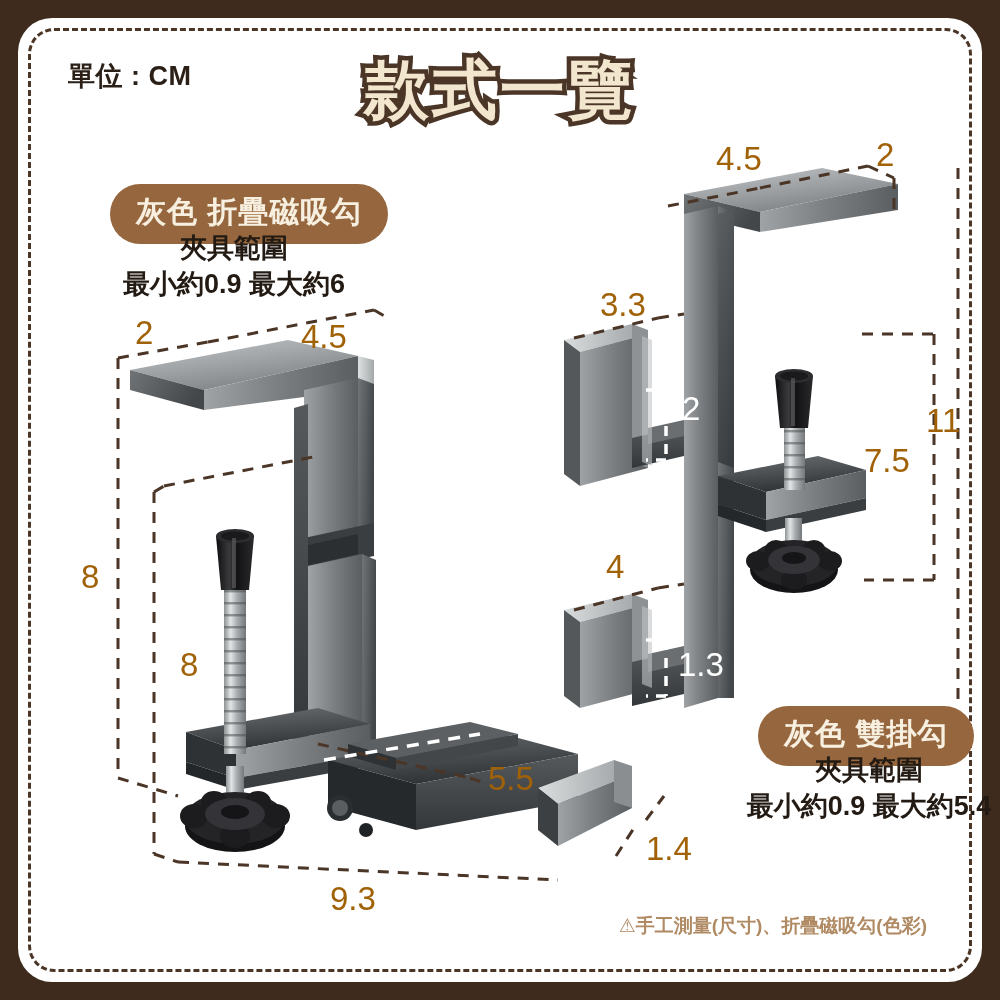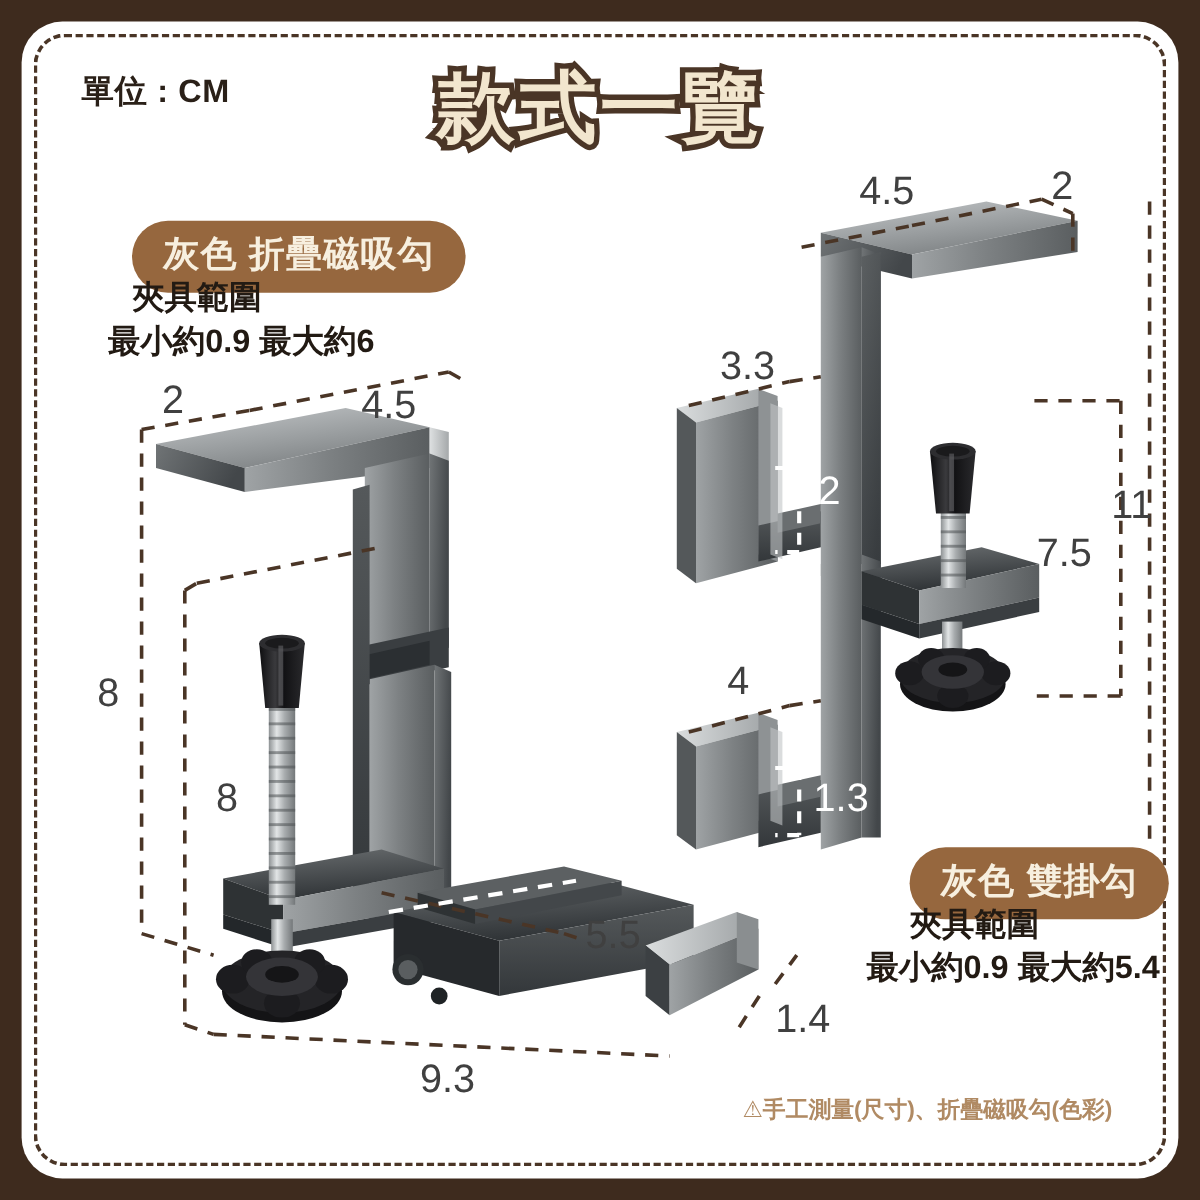--- a/index.html
+++ b/index.html
@@ -70,27 +70,28 @@
   }
   .badge-left  { left: 92px;  top: 166px; }
   .badge-right { left: 740px; top: 688px; text-align: center; }
 
   .sub-line {
     position: absolute;
     font-size: 27px;
     color: #221A13;
     font-weight: bold;
     white-space: nowrap;
+    text-align: center;
   }
 
   
   .dim {
     position: absolute;
     font-size: 33px;
-    color: #404040;
+    color: #a16207;
     font-weight: normal;
     white-space: nowrap;
     font-family: "Liberation Sans", sans-serif;
   }
   .dim-white {
     position: absolute;
     font-size: 33px;
     color: #FFFFFF;
     font-weight: normal;
     white-space: nowrap;
@@ -376,21 +377,21 @@
     <div class="badge badge-left">灰色 折疊磁吸勾</div>
     <div class="sub-line" style="left:92px; top:212px; width:248px;">夾具範圍</div>
     <div class="sub-line" style="left:72px; top:248px; width:288px;">最小約0.9 最大約6</div>
 
     <div class="dim" style="left:117px; top:296px;">2</div>
     <div class="dim" style="left:283px; top:300px;">4.5</div>
     <div class="dim" style="left:63px; top:540px;">8</div>
     <div class="dim" style="left:162px; top:628px;">8</div>
     <div class="dim" style="left:470px; top:742px;">5.5</div>
     <div class="dim" style="left:628px; top:812px;">1.4</div>
-    <div class="dim" style="left:332px; top:862px;">9.3</div>
+    <div class="dim" style="left:312px; top:862px;">9.3</div>
 
     <div class="badge badge-right">灰色 雙掛勾</div>
     <div class="sub-line" style="left:740px; top:734px; width:222px;">夾具範圍</div>
     <div class="sub-line" style="left:704px; top:770px; width:294px;">最小約0.9 最大約5.4</div>
 
     <div class="dim" style="left:698px; top:122px;">4.5</div>
     <div class="dim" style="left:858px; top:118px;">2</div>
     <div class="dim" style="left:582px; top:268px;">3.3</div>
     <div class="dim-white" style="left:664px; top:372px;">2</div>
     <div class="dim" style="left:846px; top:424px;">7.5</div>

